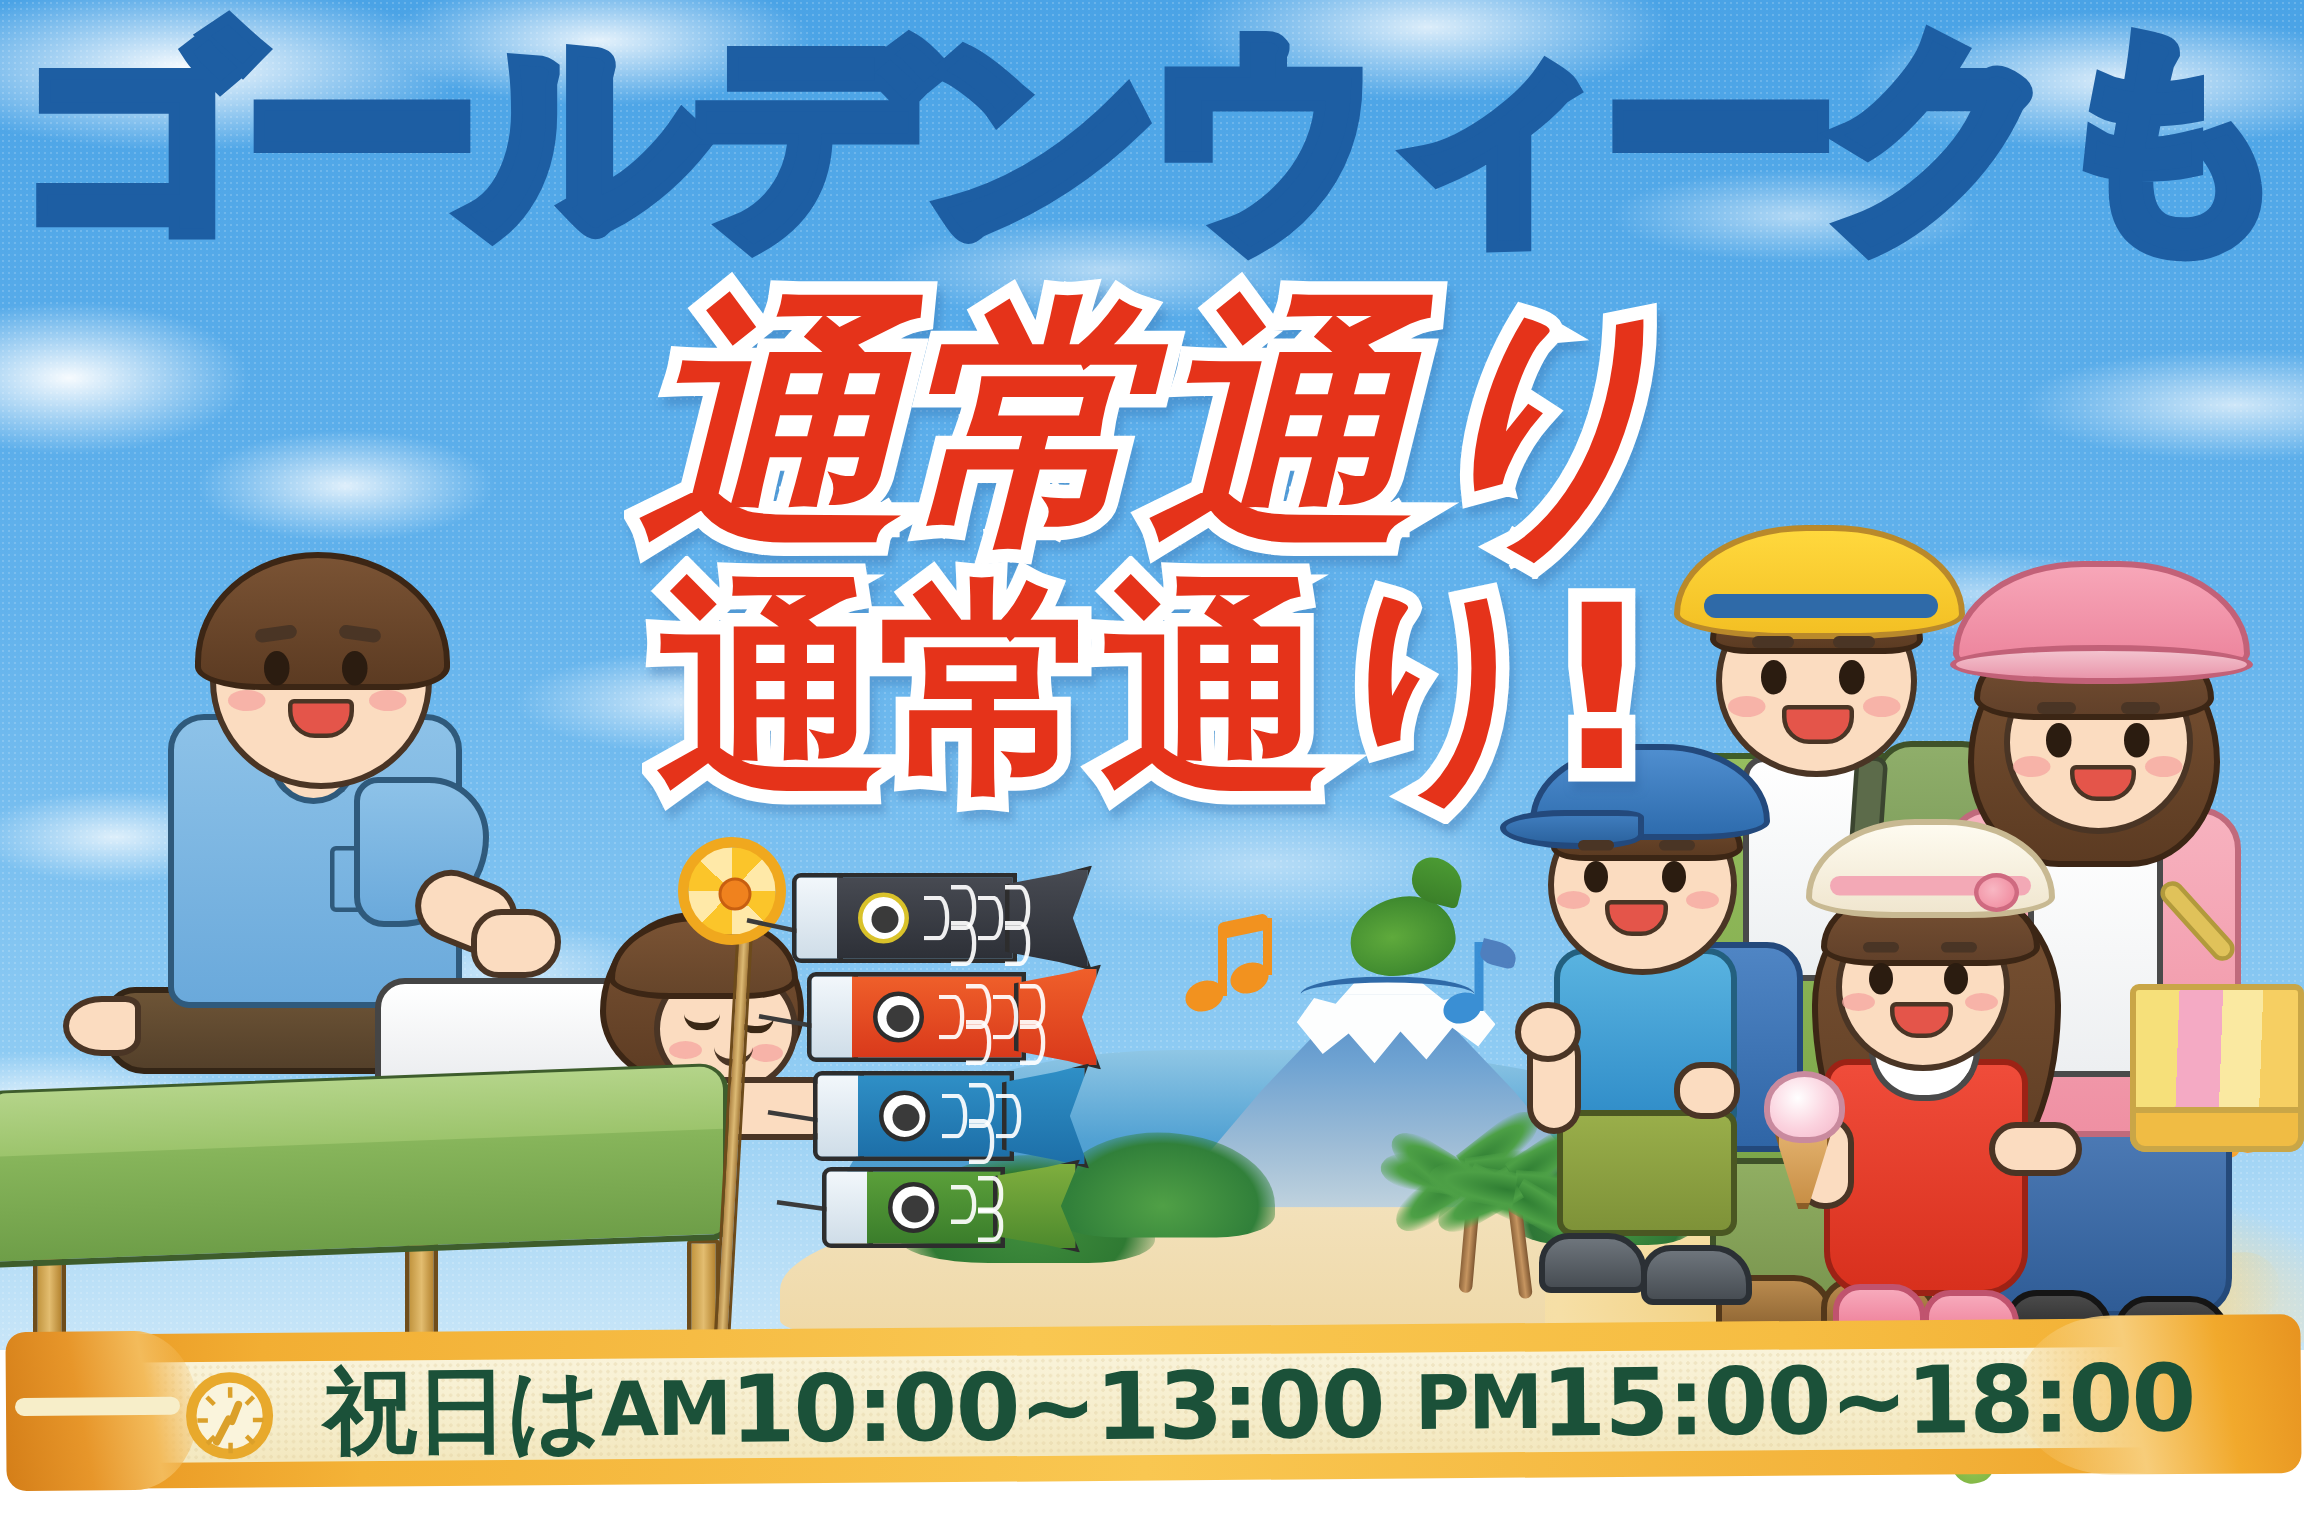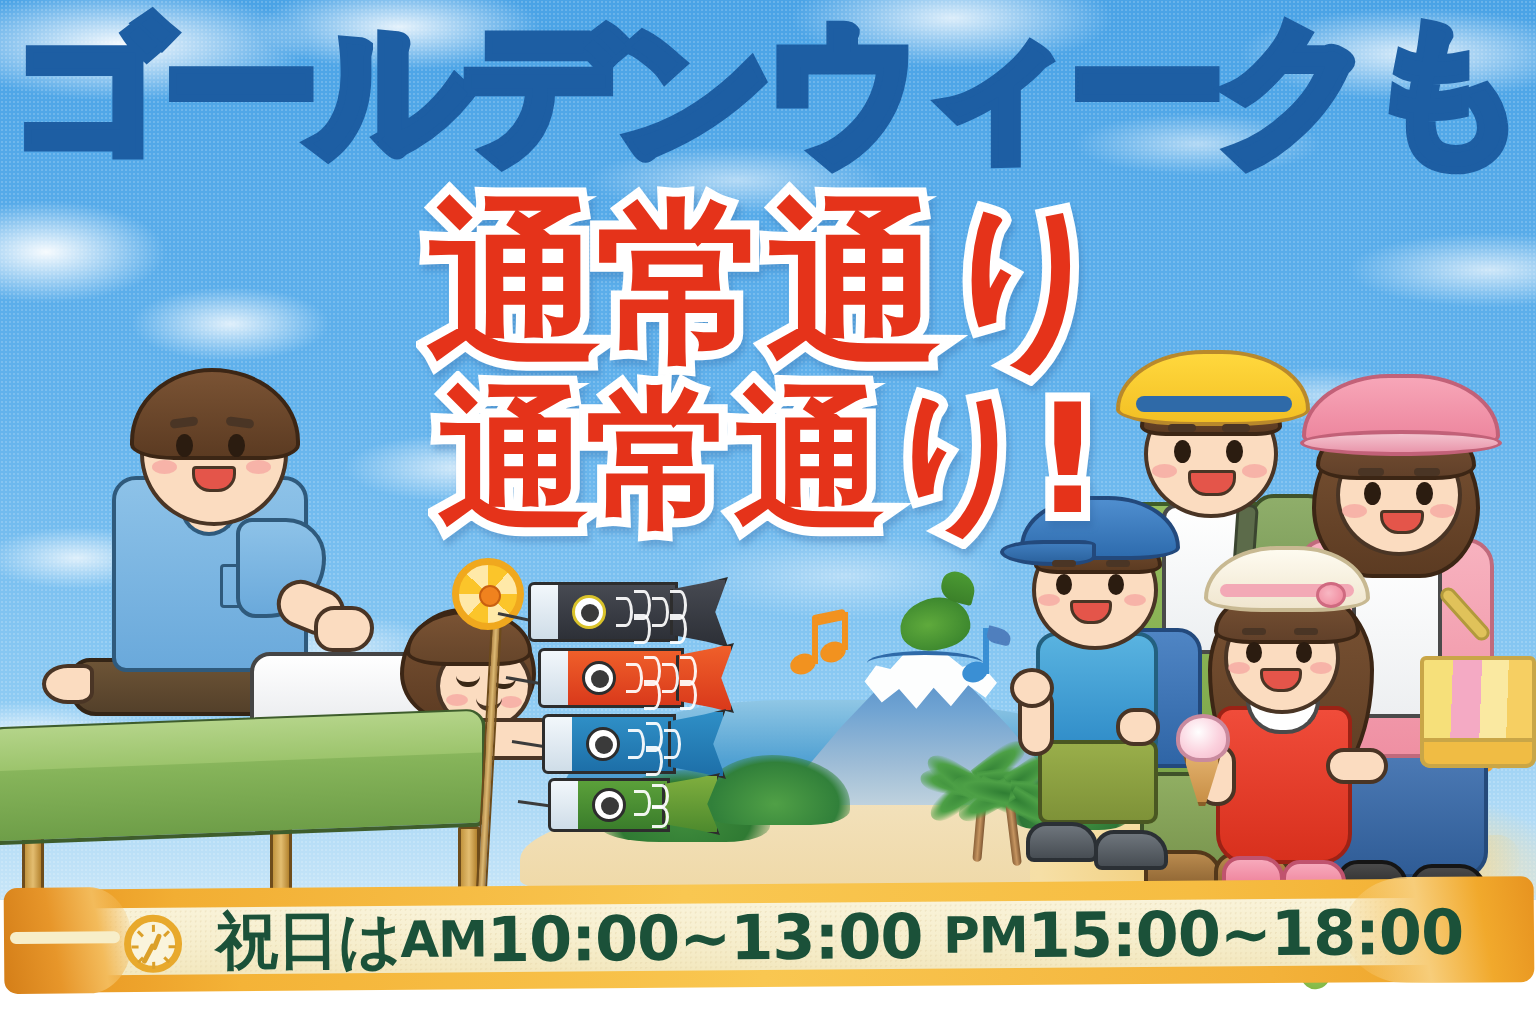--- a/index.html
+++ b/index.html
@@ -181,21 +181,21 @@
   .mo-out { color:#1d5ea3 !important; }
   .mo-fill { background:none !important; color:#ffffff !important;
     -webkit-background-clip:initial !important; background-clip:initial !important; }
 
   
   .redline { position:absolute; width:1536px; text-align:center; white-space:nowrap; }
   .redline span { display:inline-block; font-family:"DejaVu Sans", sans-serif;
     font-weight:bold; line-height:1; color:#e5331a;
     -webkit-text-stroke:18px #ffffff; paint-order:stroke fill;
     filter:drop-shadow(3px 6px 3px rgba(40,90,150,.28)); }
-  .red1 { left:0; top:196px; }
+  .red1 { left:0; top:196px;font-style:italic; }
   .red1 span { font-size:176px; letter-spacing:-6px; }
   .red2 { left:0; top:384px; }
   .red2 span { font-size:152px; letter-spacing:-4px; }
 
   
   .banner { position:absolute; left:38px; top:884px; width:1470px; height:102px;
     transform:rotate(-0.45deg); }
   .banner .paper { position:absolute; left:0; top:10px; width:100%; height:84px;
     background:linear-gradient(#faf4dc 0%, #f6eecd 55%, #f2e6bb 100%); }
   .banner .paper:after { content:""; position:absolute; inset:0;

